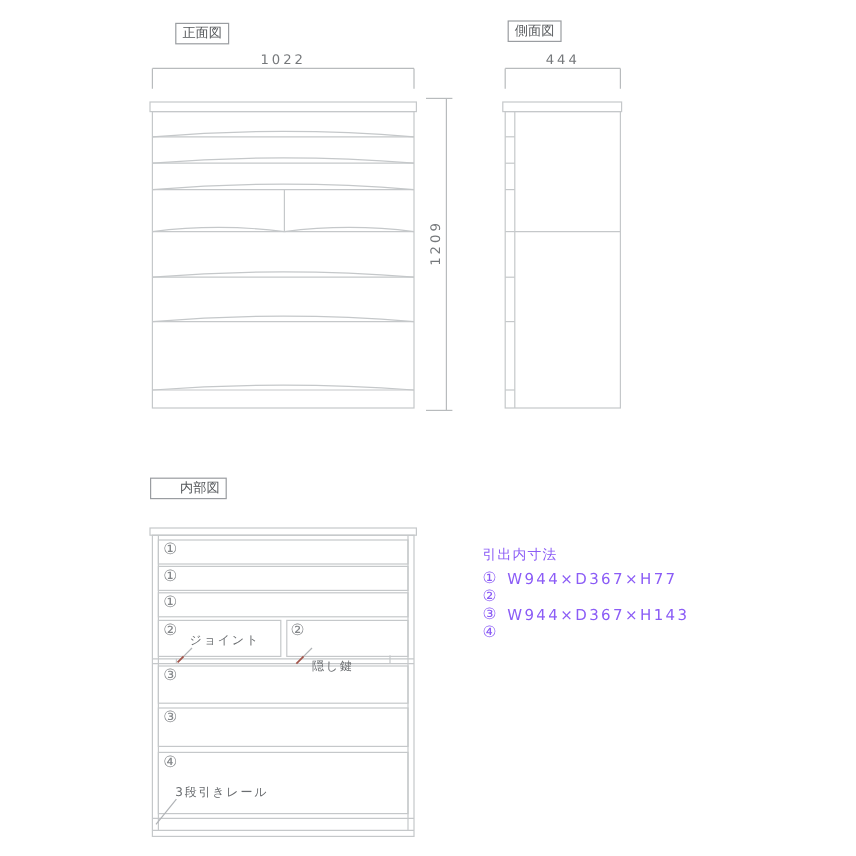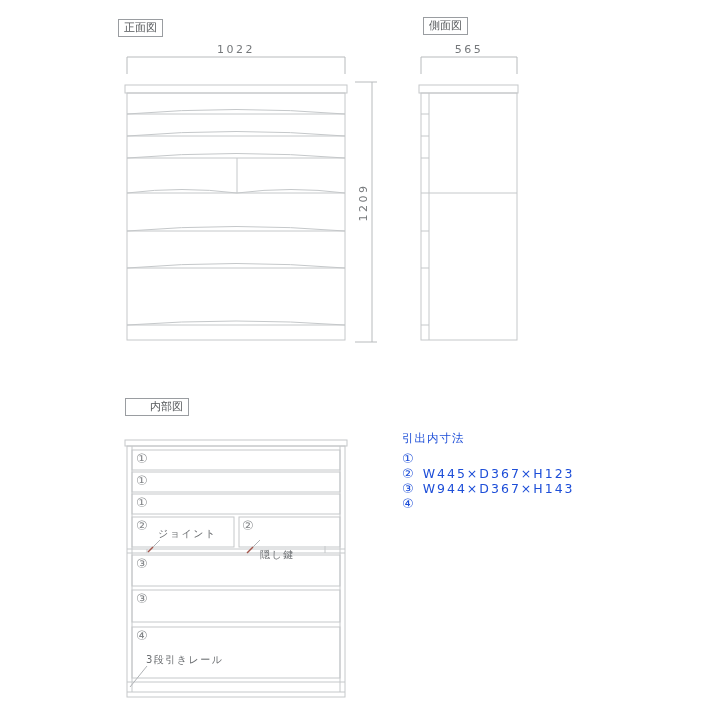--- a/index.html
+++ b/index.html
@@ -8,21 +8,21 @@
   svg.linework{position:absolute;left:0;top:0;}
   .viewlabel{position:absolute;border:1px solid #9a9da1;color:#54575a;
              font-size:11px;line-height:14px;padding:1px 5px;background:#fff;
              white-space:nowrap;}
   .dim{position:absolute;color:#75787b;font-size:11px;letter-spacing:2.5px;
        text-align:center;white-space:nowrap;}
   .dim.vert{transform:rotate(-90deg);transform-origin:center center;}
   .marker{position:absolute;color:#84878a;font-size:13px;line-height:14px;}
   .anno{position:absolute;color:#6a6d70;font-size:10px;letter-spacing:1.5px;
         white-space:nowrap;}
-  .dimlist{position:absolute;left:402px;top:431px;color:#1d4ed8;}
+  .dimlist{position:absolute;left:402px;top:455px;color:#8b5cf6;}
   .dimlist .title{font-size:11.5px;letter-spacing:1px;margin:0 0 5px 0;}
   .dimlist .row{display:flex;align-items:center;gap:9px;height:15px;}
   .dimlist .sym{font-size:13px;}
   .dimlist .txt{font-size:12.5px;letter-spacing:2px;}
 </style>
 </head>
 <body>
 
 <div class="page">
 
@@ -105,49 +105,49 @@
 
     <g fill="none" stroke-width="1">
       <line x1="160" y1="540" x2="153" y2="547" stroke="#b0b3b6"></line>
       <line x1="153" y1="547" x2="148" y2="552" stroke="#a2544a" stroke-width="1.5"></line>
       <line x1="260" y1="540" x2="253" y2="547" stroke="#b0b3b6"></line>
       <line x1="253" y1="547" x2="247" y2="553" stroke="#a2544a" stroke-width="1.5"></line>
       <line x1="147" y1="666" x2="130" y2="687" stroke="#b0b3b6"></line>
     </g>
   </svg>
 
-  <div class="viewlabel" style="left:118px;top:19px;">正面図</div>
+  <div class="viewlabel" style="left:146px;top:19px;">正面図</div>
   <div class="viewlabel" style="left:423px;top:17px;">側面図</div>
   <div class="viewlabel" style="left:125px;top:398px;padding-left:24px;">内部図</div>
 
   <div class="dim" style="left:196px;top:43px;width:80px;">1022</div>
   <div class="dim vert" style="left:336px;top:196px;width:54px;height:13px;">1209</div>
-  <div class="dim" style="left:429px;top:43px;width:80px;">565</div>
+  <div class="dim" style="left:429px;top:43px;width:80px;">444</div>
 
   <span class="marker" style="left:136px;top:452px;">①</span>
   <span class="marker" style="left:136px;top:474px;">①</span>
   <span class="marker" style="left:136px;top:496px;">①</span>
   <span class="marker" style="left:136px;top:519px;">②</span>
   <span class="marker" style="left:242px;top:519px;">②</span>
   <span class="marker" style="left:136px;top:557px;">③</span>
   <span class="marker" style="left:136px;top:592px;">③</span>
   <span class="marker" style="left:136px;top:629px;">④</span>
 
   <span class="anno" style="left:158px;top:527px;">ジョイント</span>
   <span class="anno" style="left:260px;top:548px;font-family:Liberation Mono, monospace;">隠し鍵</span>
   <span class="anno" style="left:146px;top:653px;">3段引きレール</span>
 
   <div class="dimlist">
     <div class="title">引出内寸法</div>
     <div class="row">
       <span class="sym">①</span>
+      <span class="txt">W944×D367×H77</span>
     </div>
     <div class="row">
       <span class="sym">②</span>
-      <span class="txt">W445×D367×H123</span>
     </div>
     <div class="row">
       <span class="sym">③</span>
       <span class="txt">W944×D367×H143</span>
     </div>
     <div class="row">
       <span class="sym">④</span>
     </div>
   </div>
 

